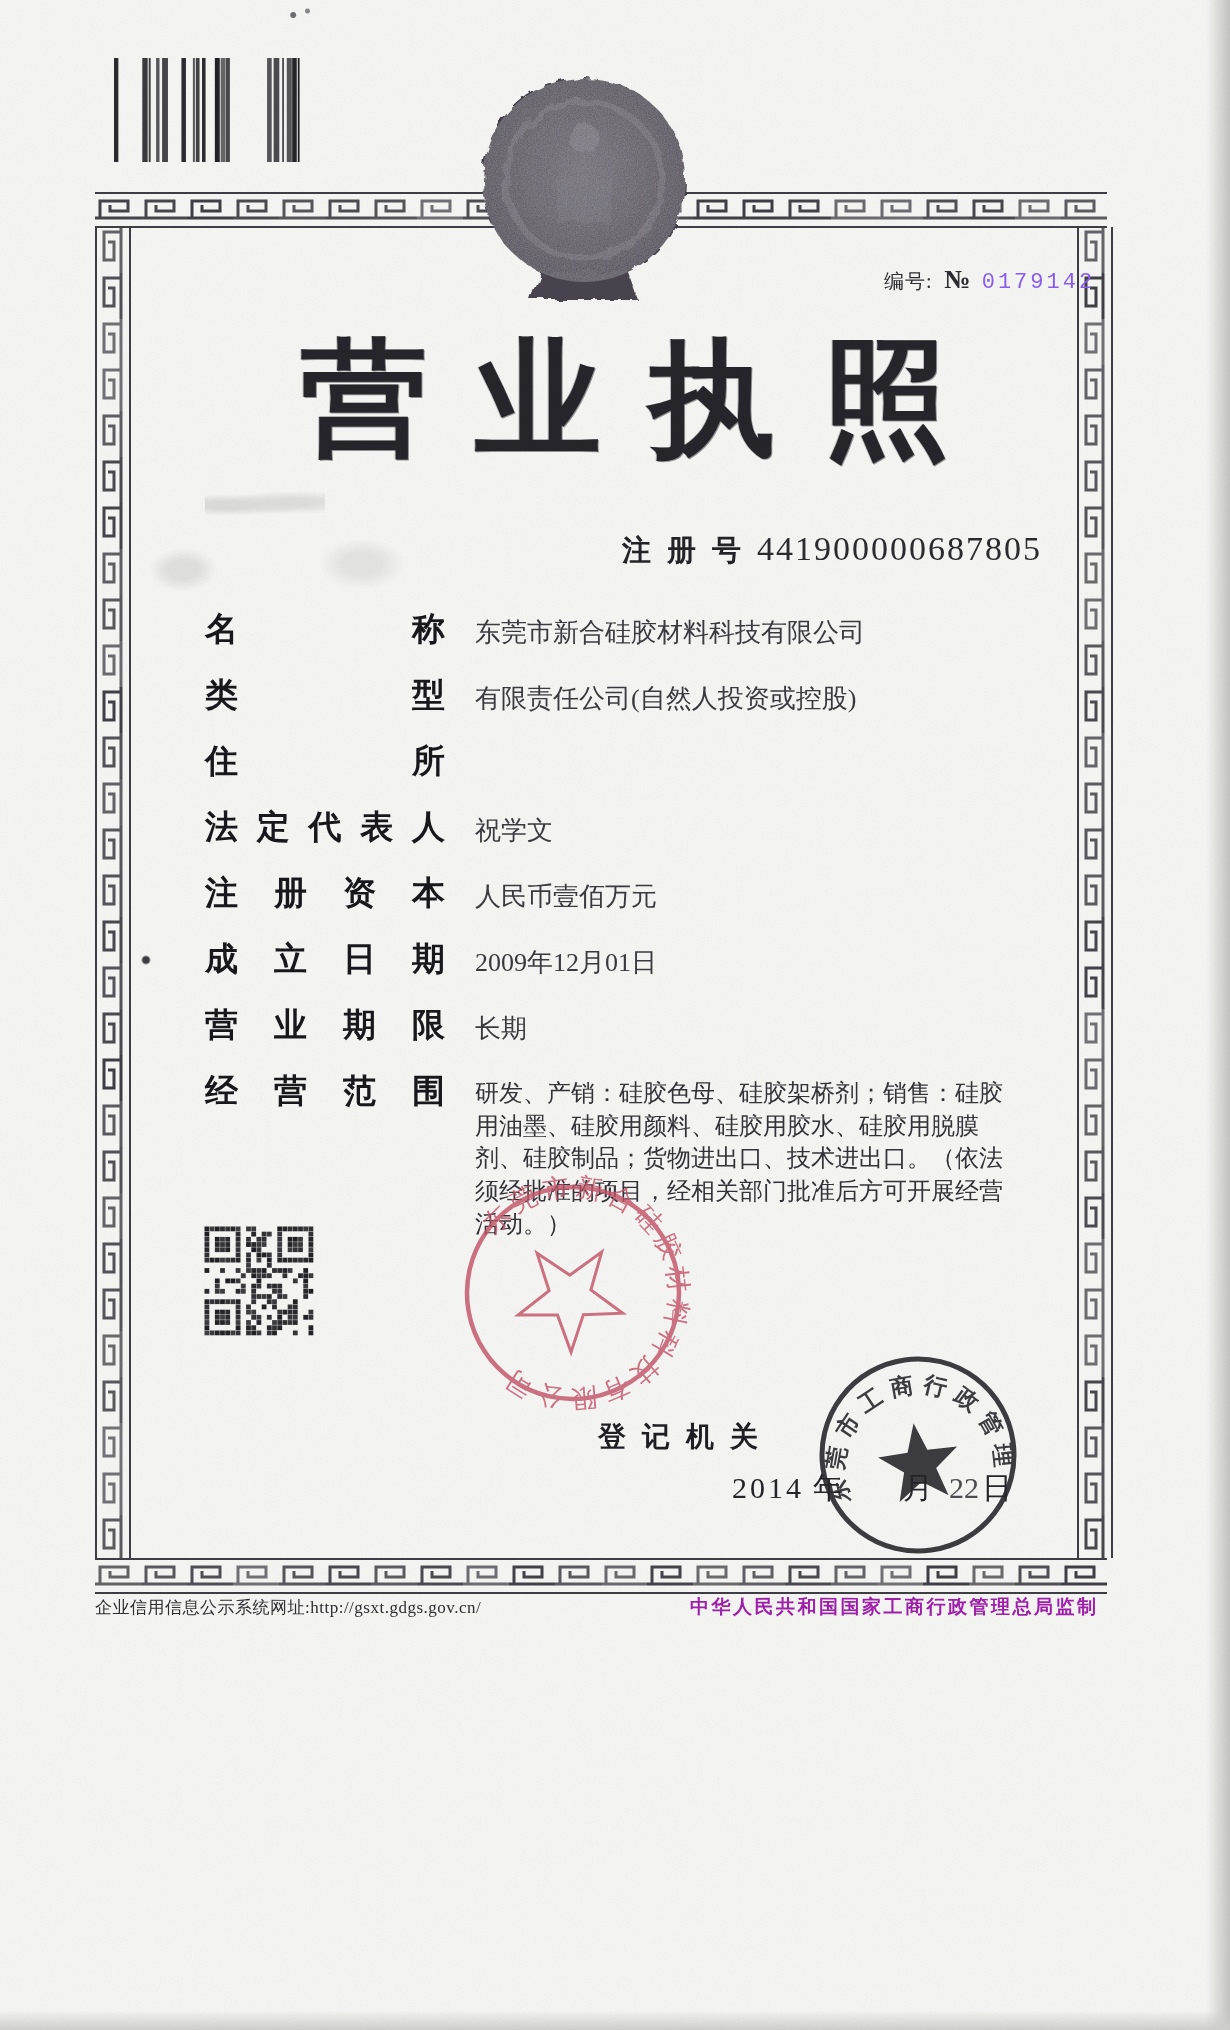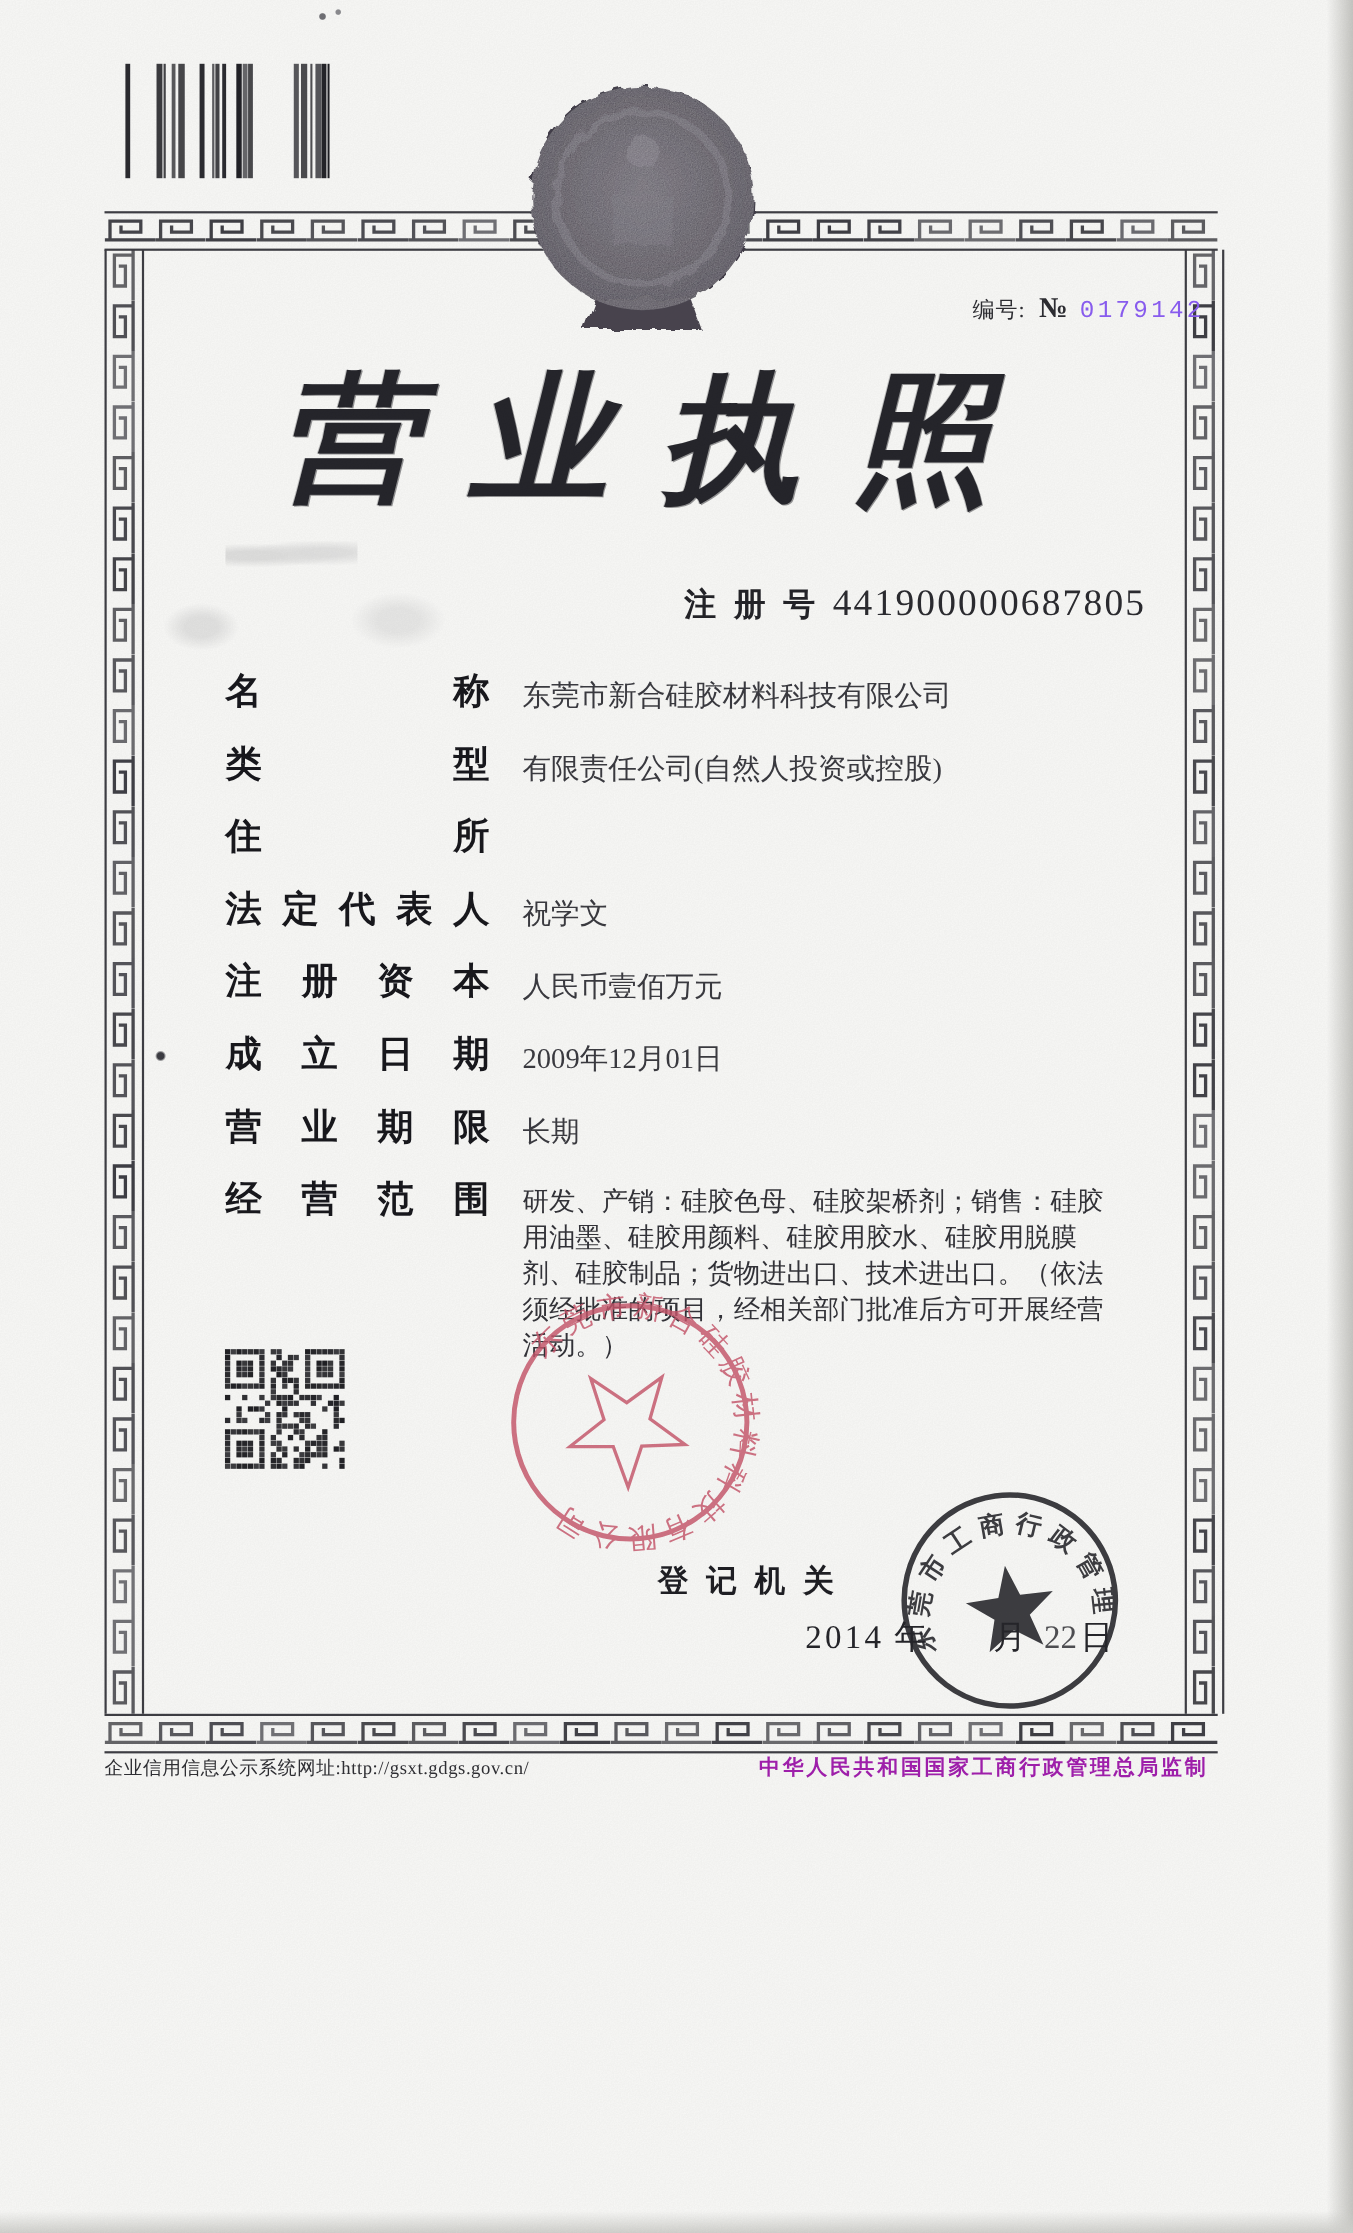--- a/index.html
+++ b/index.html
@@ -7,22 +7,22 @@
         font-family:"Liberation Serif","DejaVu Serif",serif;color:#1d1d22;}
   .abs{position:absolute;}
 
   
   .serial{left:884px;top:252px;font-size:20px;color:#2a2a2f;letter-spacing:1px;display:flex;align-items:baseline;}
   .serial .mark{font-size:26px;font-weight:700;margin:0 10px 0 12px;}
   .serial .num{font-size:22px;letter-spacing:3px;font-family:Liberation Mono, monospace;color:#8b5cf6;margin-top:18px;}
 
   
   .title{left:95px;top:316px;width:1012px;text-align:center;font-size:126px;font-weight:900;
-         letter-spacing:48px;color:#222228;white-space:nowrap;
-         text-shadow:1px 1px 0 rgba(20,20,25,.45), -1px 0 0 rgba(20,20,25,.25);font-style:italic;}
+         letter-spacing:48px;padding-left:48px;color:#222228;white-space:nowrap;
+         text-shadow:1px 1px 0 rgba(20,20,25,.45), -1px 0 0 rgba(20,20,25,.25);}
 
   
   .regno{left:612px;top:530px;display:flex;align-items:baseline;}
   .regno .lbl{font-size:29px;font-weight:600;letter-spacing:16px;color:#202025;margin-left:10px;}
   .regno .val{font-size:34px;letter-spacing:2px;margin-left:0;color:#28282d;}
 
   
   .fields{left:205px;top:612px;width:840px;}
   .frow{display:flex;align-items:flex-start;height:66px;}
   .frow:last-child{height:auto;}

